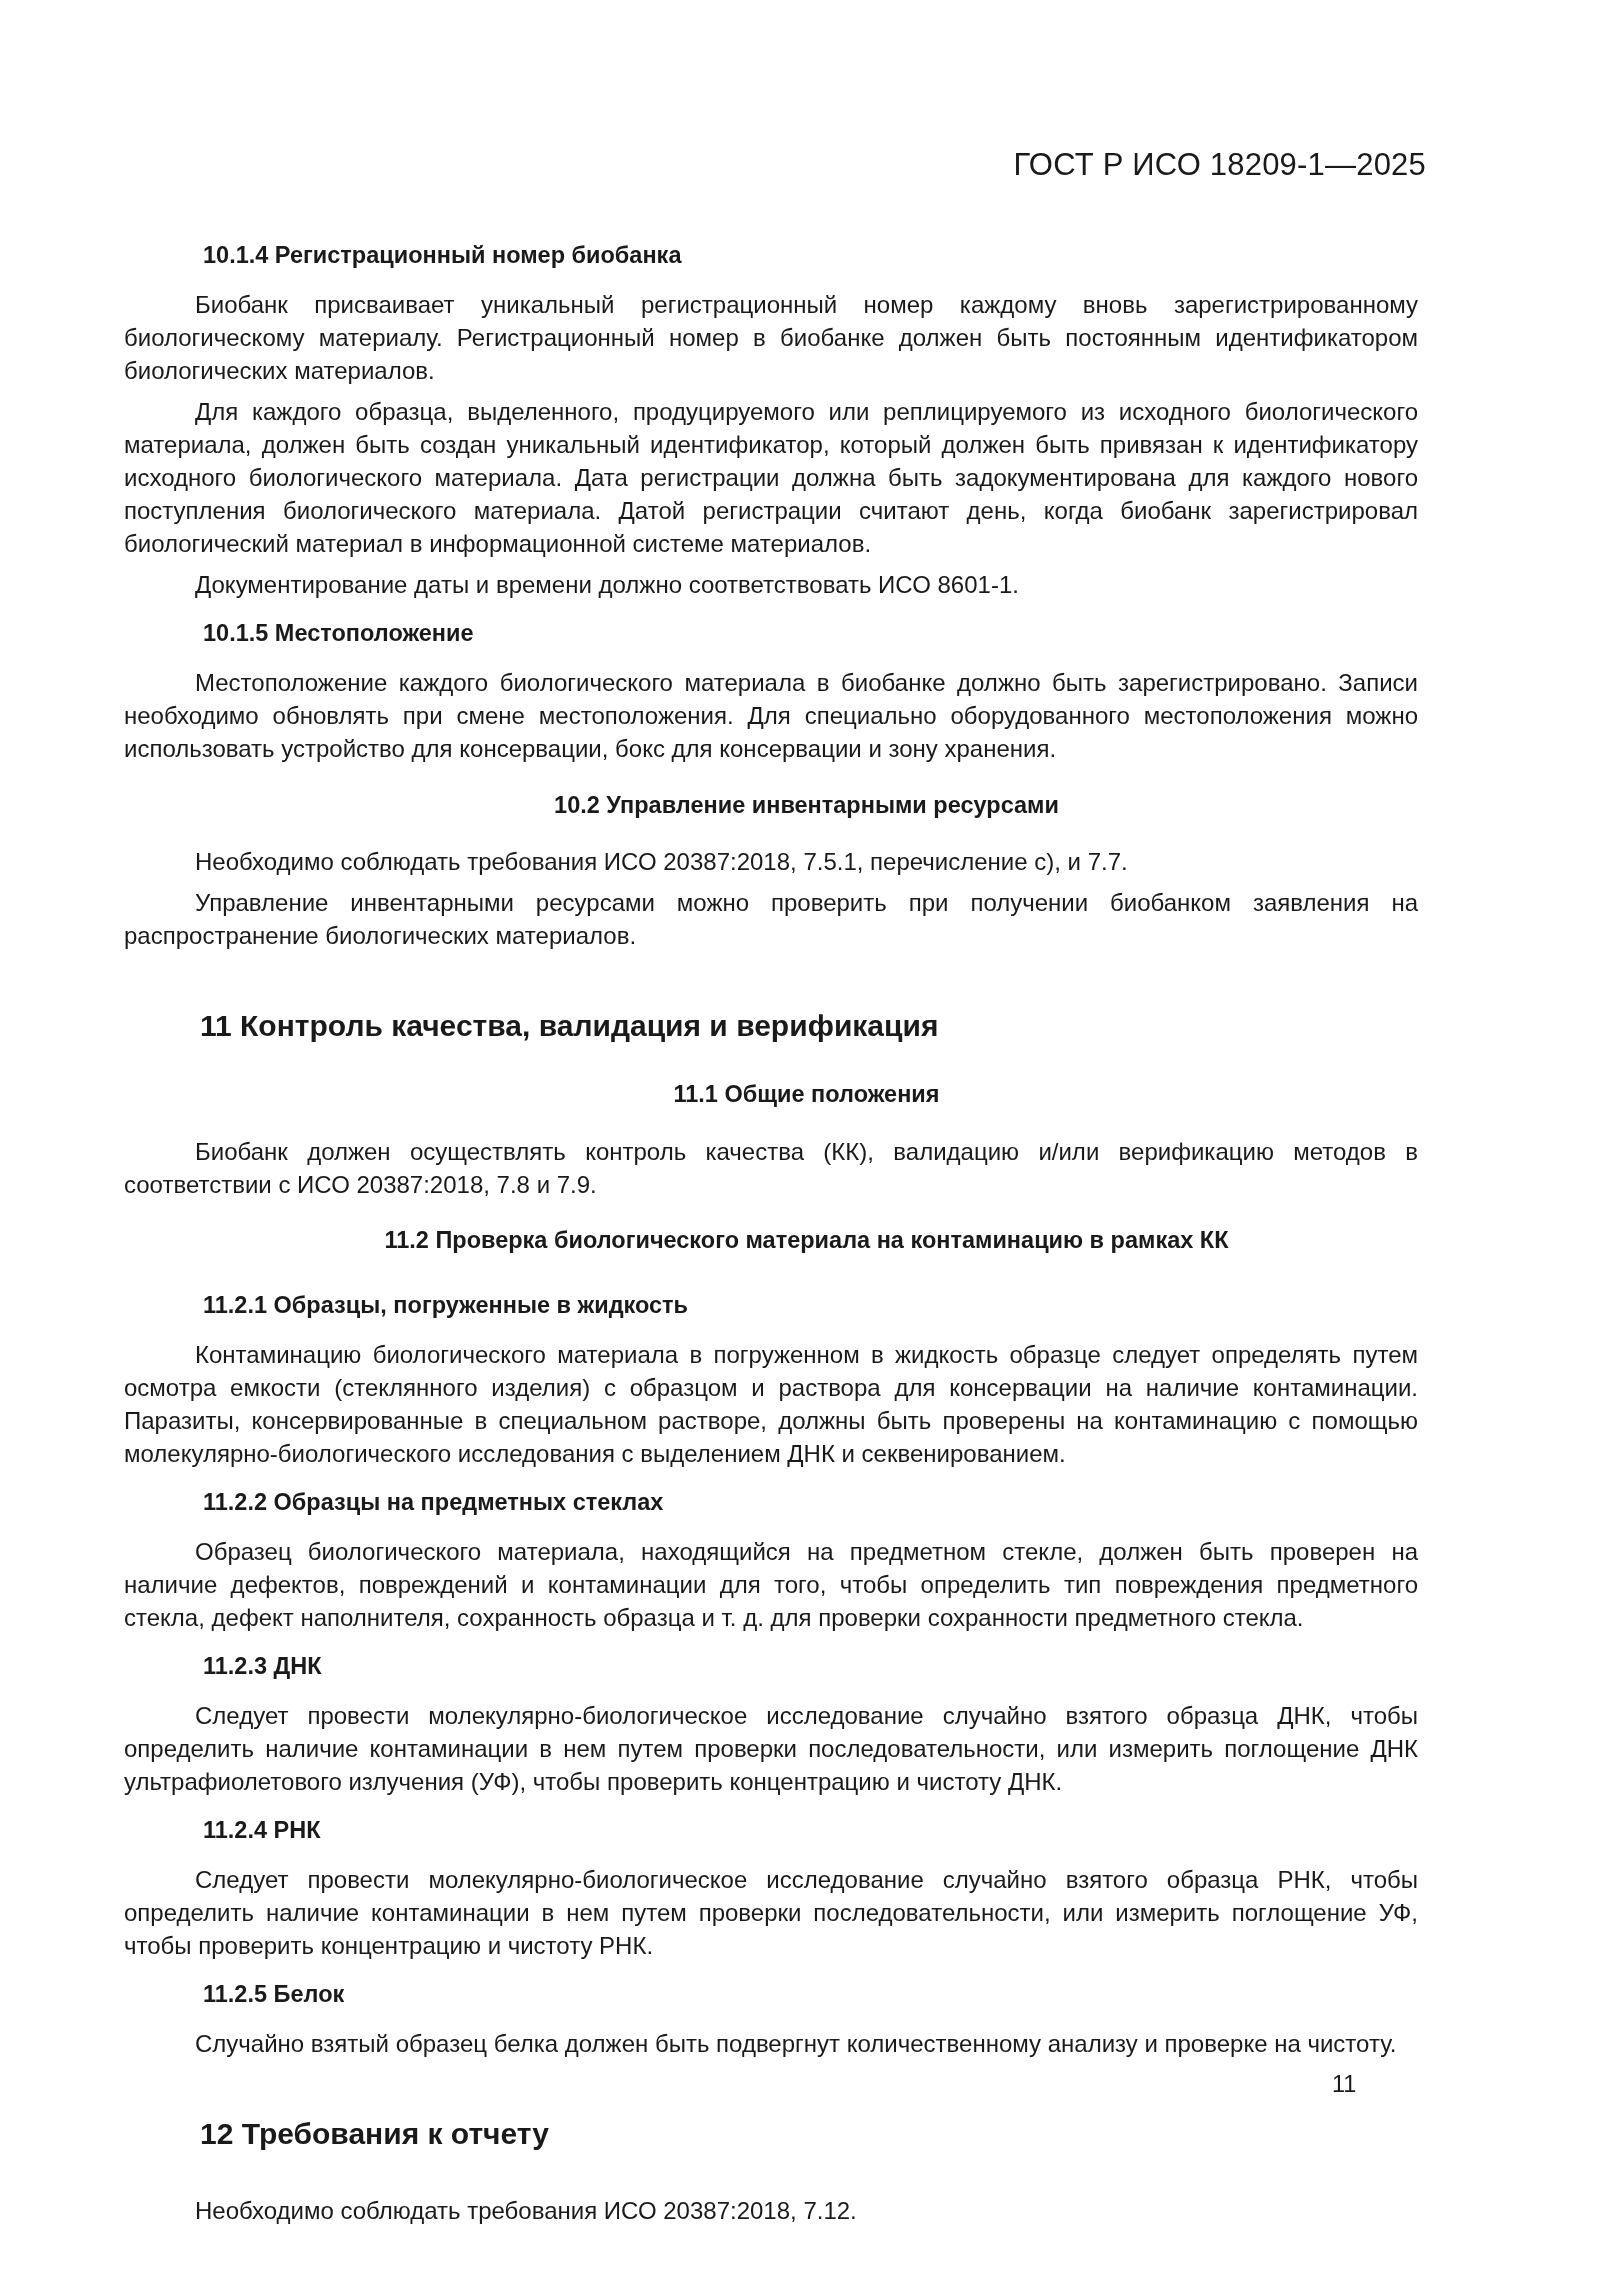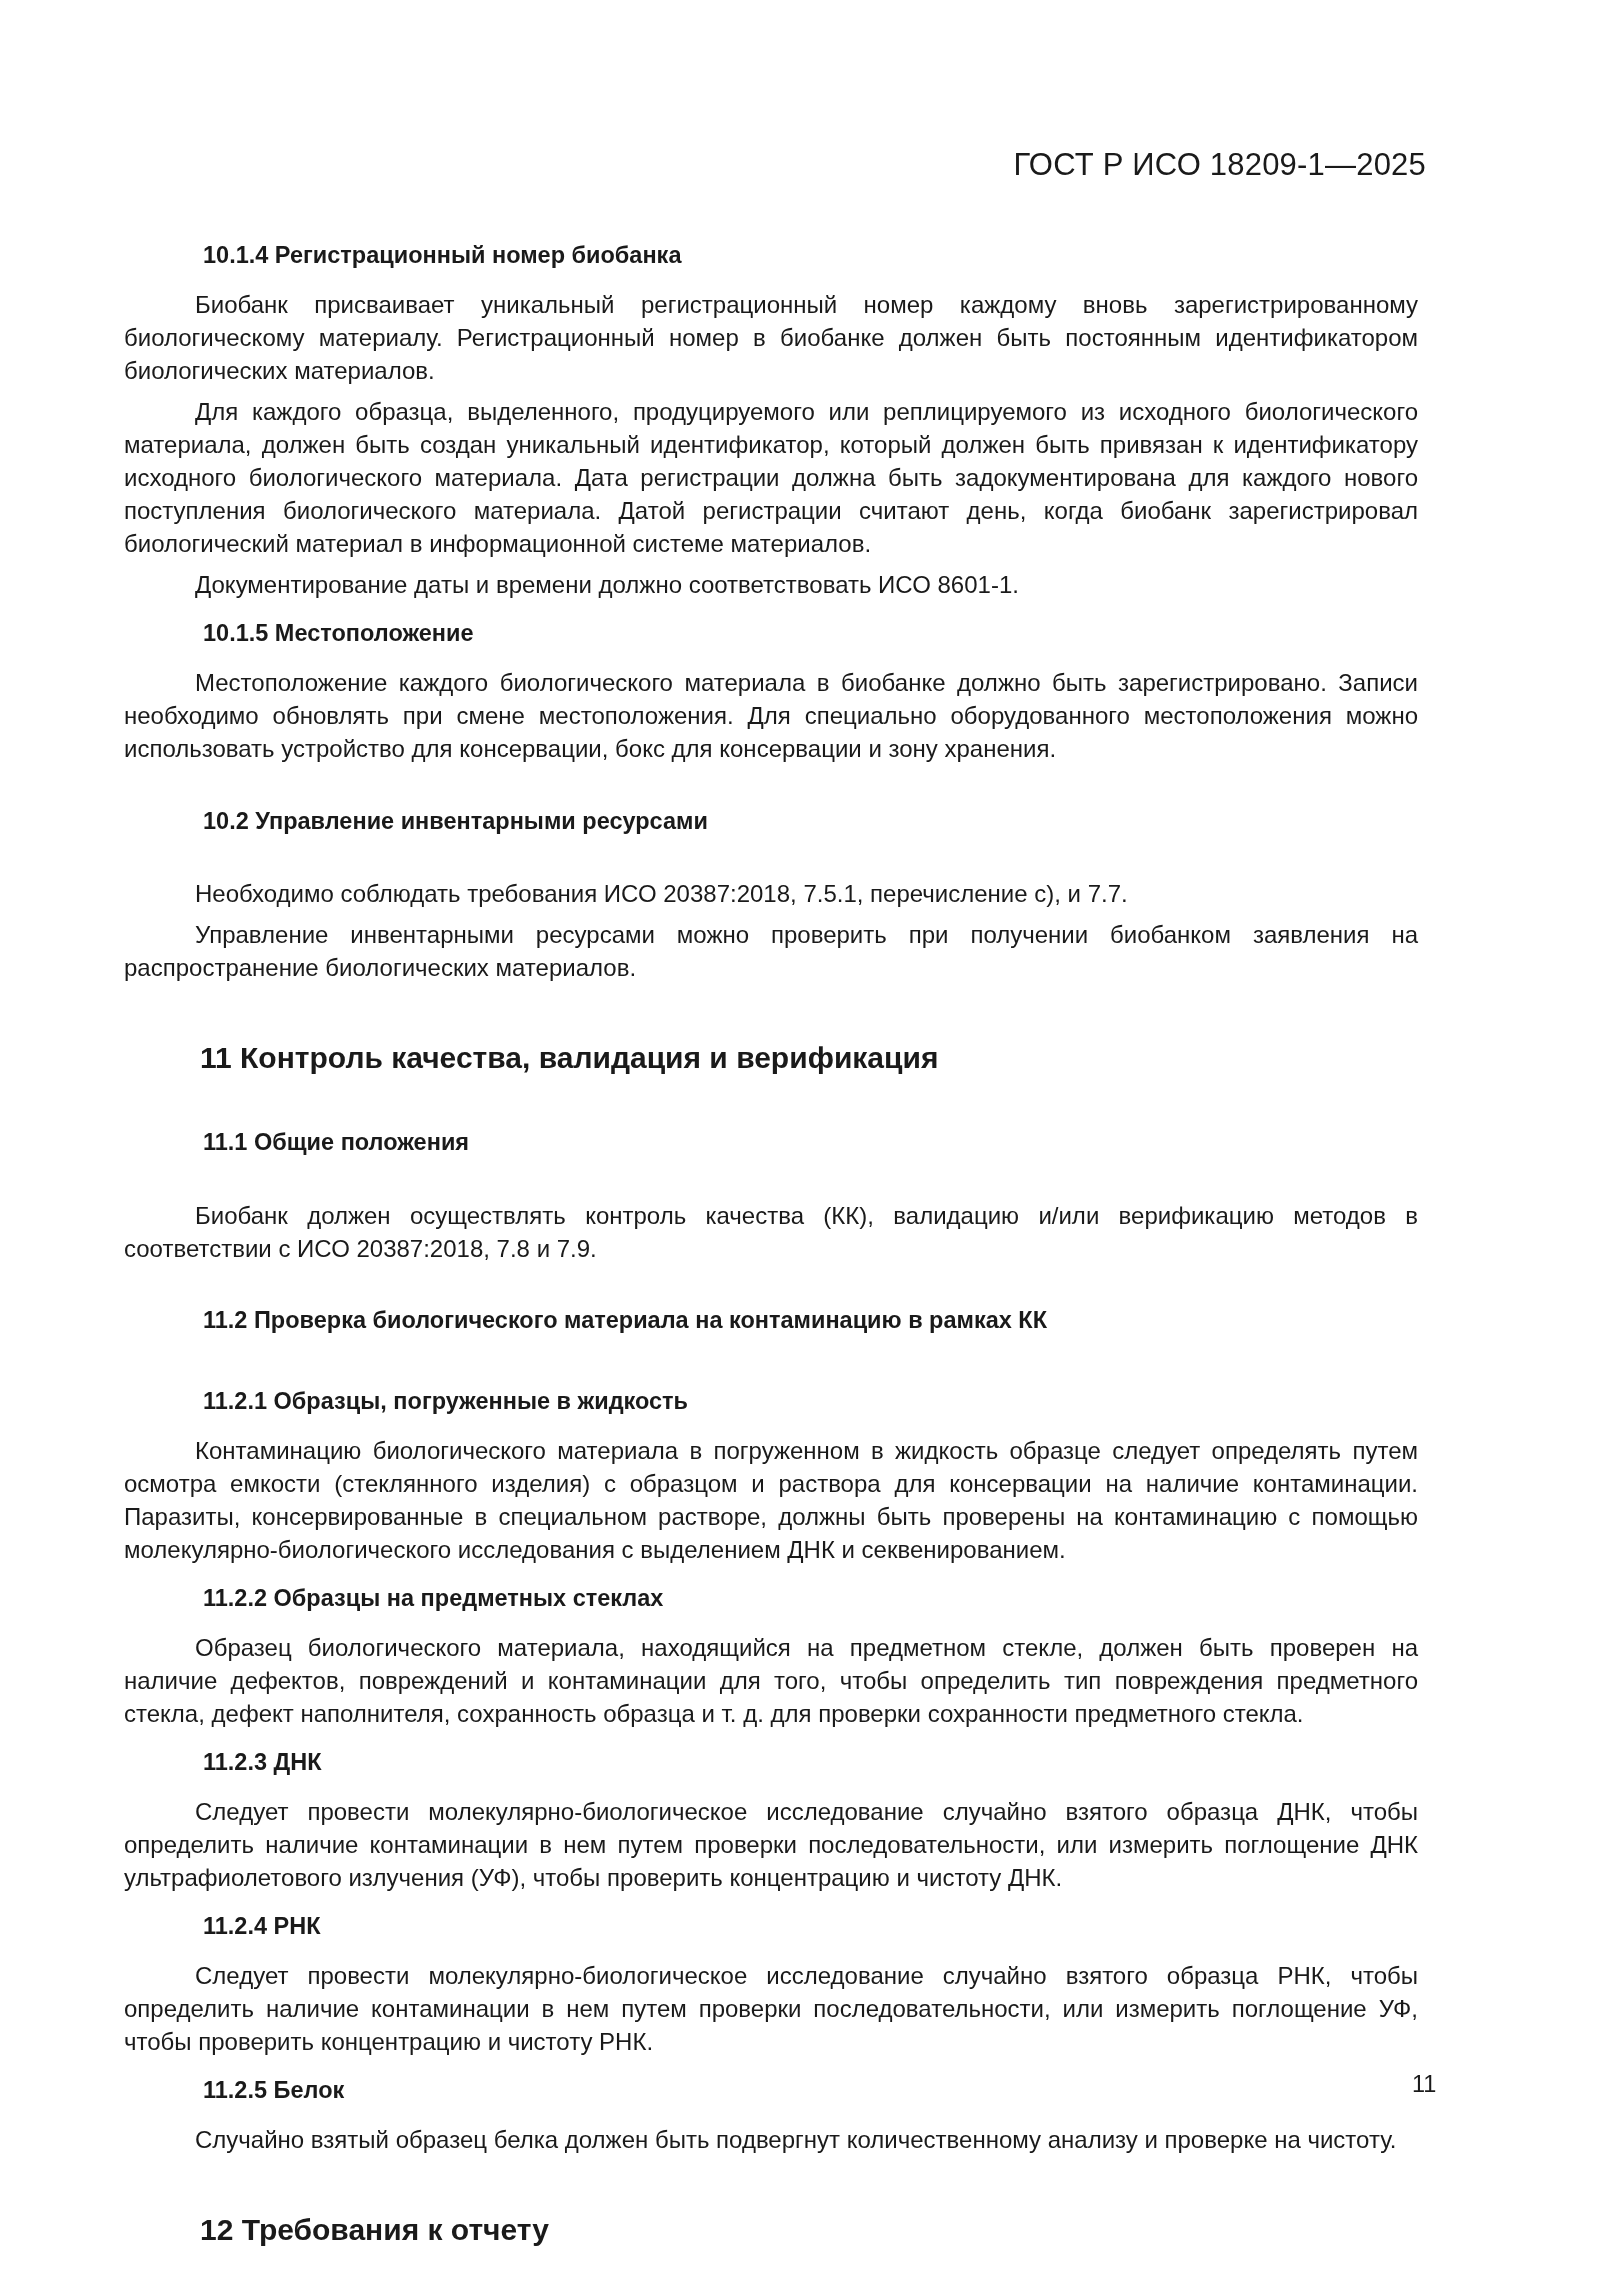--- a/index.html
+++ b/index.html
@@ -2,26 +2,26 @@
 <html><head>
 <meta charset="utf-8">
 <style>
   html, body { margin: 0; padding: 0; background: #ffffff; }
   body { width: 1621px; height: 2293px; position: relative; overflow: hidden; font-family: "Liberation Sans", sans-serif; color: #1a1a1a; }
   .header { position: absolute; top: 147px; right: 195px; font-size: 31px; font-weight: normal; letter-spacing: 0.2px; }
   .page { position: absolute; left: 116px; top: 223px; width: 1310px; }
   .p { font-size: 24px; line-height: 33px; text-align: justify; margin: 8px; hyphens: manual; }
   .ind { text-indent: 71px; }
   .h3 { font-size: 23.5px; line-height: 33px; font-weight: bold; margin: 16px; padding-left: 71px; }
-  .h2 { font-size: 23.5px; line-height: 33px; font-weight: bold; margin: 16px; padding-left: 71px; }
+  .h2 { font-size: 23.5px; line-height: 33px; font-weight: bold; margin: 0; padding-left: 71px; text-align: center; }
   .h1 { font-size: 30px; line-height: 39px; font-weight: bold; margin: 13px; padding-left: 71px; }
   .gap-s { height: 15.7px; }
   .gap-m { height: 19.6px; }
   .gap-l { height: 33px; }
-  .pagenum { position: absolute; left: 1412px; top: 2071px; font-size: 23.5px; }
+  .pagenum { position: absolute; left: 1332px; top: 2071px; font-size: 23.5px; }
 </style>
 </head>
 <body>
 
 <div class="header">ГОСТ Р ИСО 18209-1—2025</div>
 
 <div class="page">
 
   <h4 class="h3">10.1.4  Регистрационный номер биобанка</h4>
   <p class="p ind">Биобанк присваивает уникальный регистрационный номер каждому вновь зарегистрированному биологическому материалу. Регистрационный номер в биобанке должен быть постоянным идентифика­тором биологических материалов.</p>

